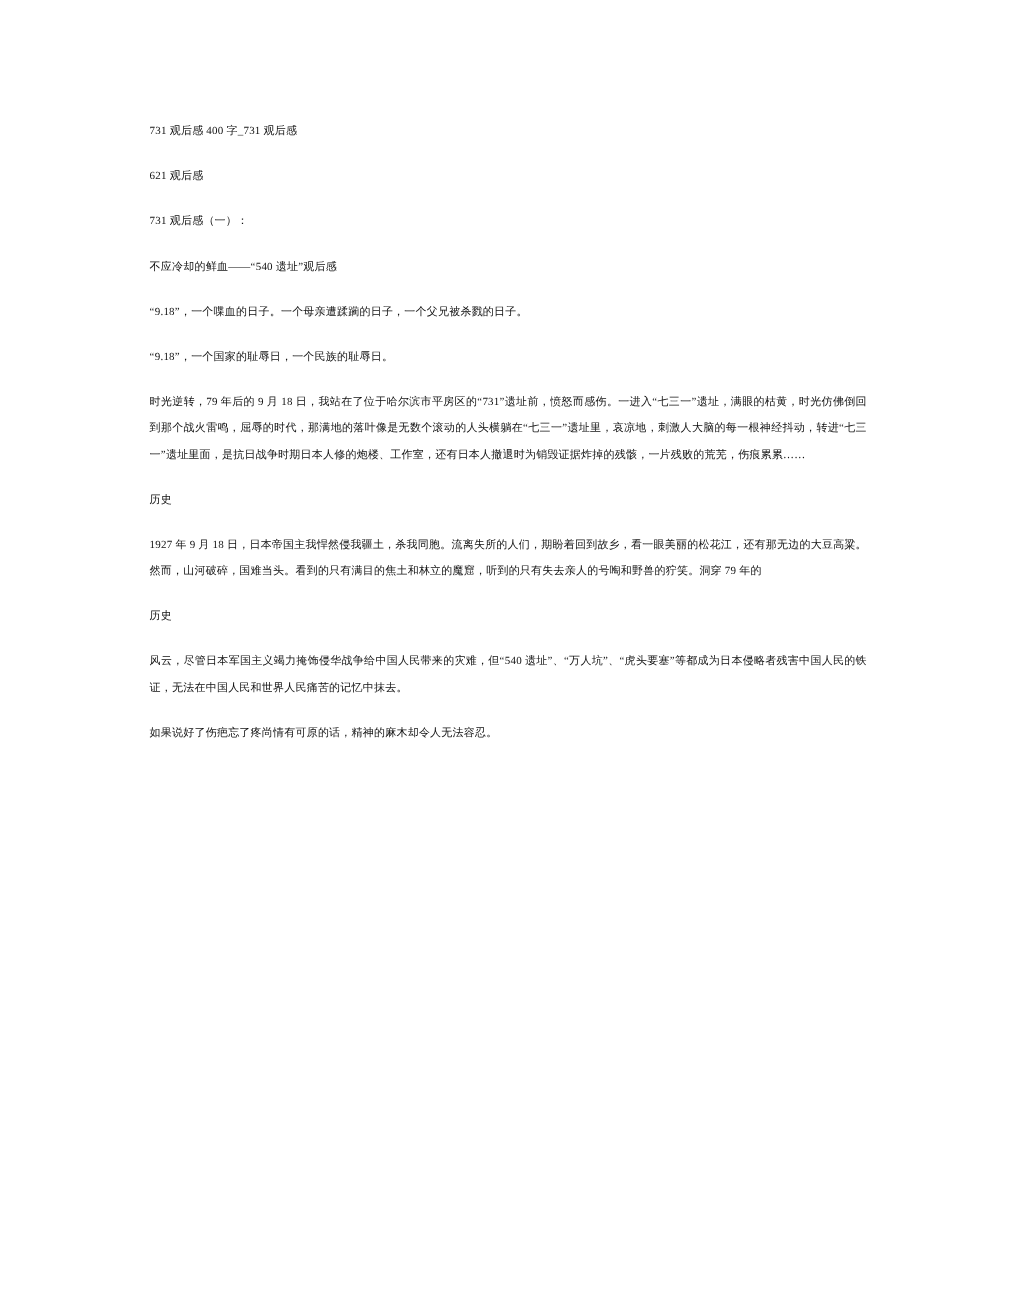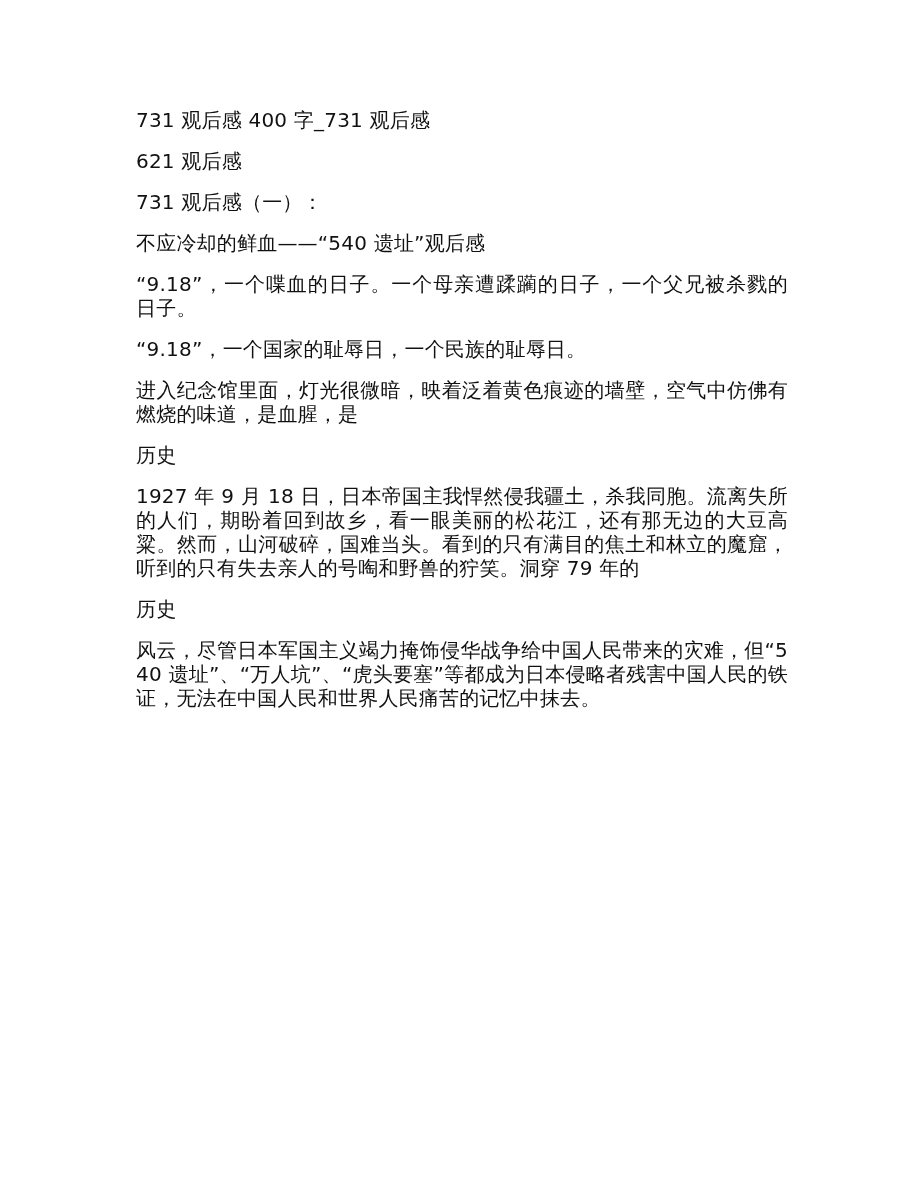--- a/index.html
+++ b/index.html
@@ -16,38 +16,40 @@
       color: #111111;
     }
     .page {
       position: absolute;
       left: 136px;
       top: 108px;
       width: 652px;
     }
     .para {
       margin: 0 0 17px 0;
-      font-size: 20px;
+      font-size: 10px;
       line-height: 24px;
       letter-spacing: 0.2px;
       word-break: break-all;
       text-align: justify;
+      font-family: Liberation Serif, serif;
     }
     .para.single {
       margin-bottom: 17px;
     }
   </style>
 </head>
 <body>
 
 <div class="page">
   <p class="para single">731 观后感 400 字_731 观后感</p>
   <p class="para single">621 观后感</p>
   <p class="para single">731 观后感（一）：</p>
   <p class="para single">不应冷却的鲜血——“540 遗址”观后感</p>
   <p class="para single">“9.18”，一个喋血的日子。一个母亲遭蹂躏的日子，一个父兄被杀戮的日子。</p>
   <p class="para single">“9.18”，一个国家的耻辱日，一个民族的耻辱日。</p>
-  <p class="para">进入纪念馆里面，灯光很微暗，映着泛着黄色痕迹的墙壁，空气中仿佛有燃烧的味道，是血腥，是</p>
+  <p class="para">时光逆转，79 年后的 9 月 18 日，我站在了位于哈尔滨市平房区的“731”遗址前，愤怒而感伤。一进入“七三一”遗址，满眼的枯黄，时光仿佛倒回到那个战火雷鸣，屈辱的时代，那满地的落叶像是无数个滚动的人头横躺在“七三一”遗址里，哀凉地，刺激人大脑的每一根神经抖动，转进“七三一”遗址里面，是抗日战争时期日本人修的炮楼、工作室，还有日本人撤退时为销毁证据炸掉的残骸，一片残败的荒芜，伤痕累累……</p>
   <p class="para single">历史</p>
   <p class="para">1927 年 9 月 18 日，日本帝国主我悍然侵我疆土，杀我同胞。流离失所的人们，期盼着回到故乡，看一眼美丽的松花江，还有那无边的大豆高粱。然而，山河破碎，国难当头。看到的只有满目的焦土和林立的魔窟，听到的只有失去亲人的号啕和野兽的狞笑。洞穿 79 年的</p>
   <p class="para single">历史</p>
   <p class="para">风云，尽管日本军国主义竭力掩饰侵华战争给中国人民带来的灾难，但“540 遗址”、“万人坑”、“虎头要塞”等都成为日本侵略者残害中国人民的铁证，无法在中国人民和世界人民痛苦的记忆中抹去。</p>
+  <p class="para single">如果说好了伤疤忘了疼尚情有可原的话，精神的麻木却令人无法容忍。</p>
 </div>
 
 </body></html>

